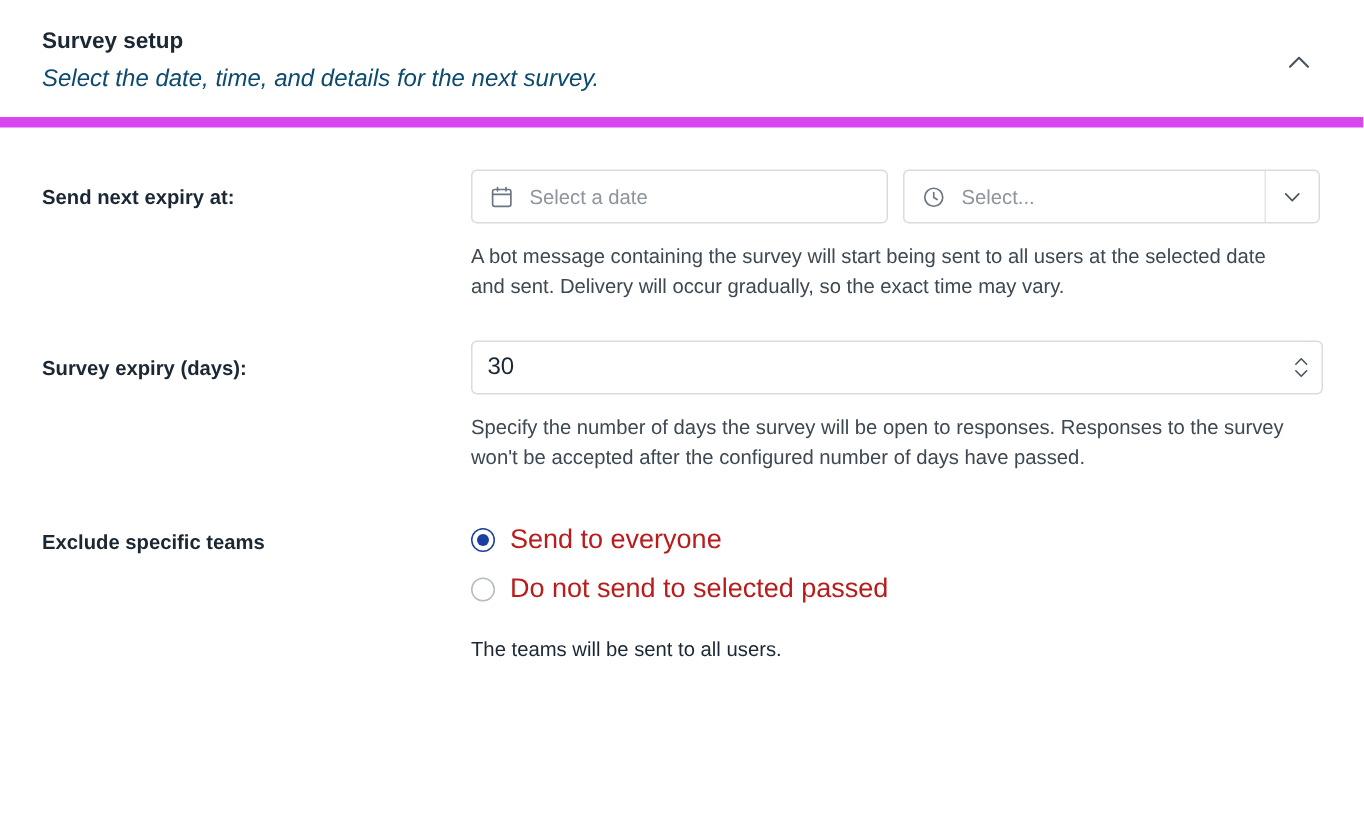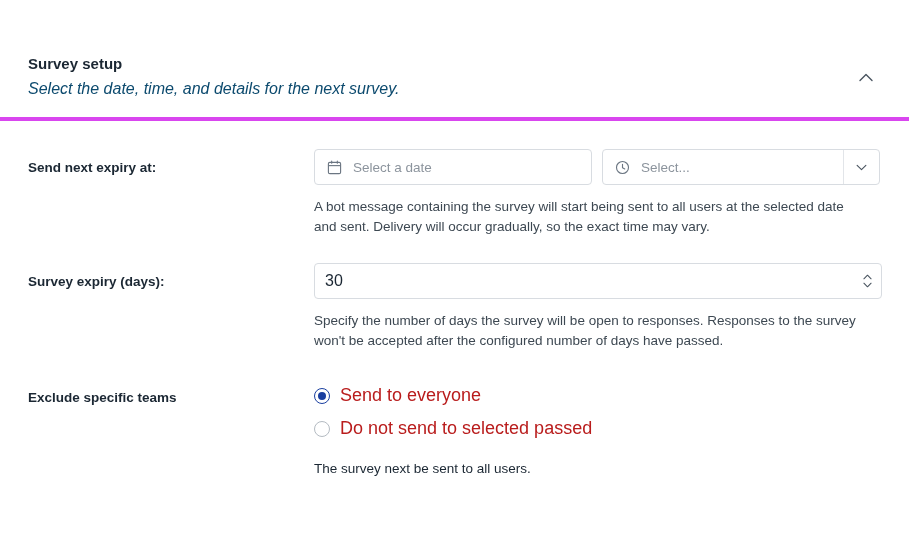--- a/index.html
+++ b/index.html
@@ -17,23 +17,22 @@
   }
   .panel {
     width: 909px;
     background: #ffffff;
   }
   .panel-header {
     display: flex;
     align-items: flex-start;
     justify-content: space-between;
     padding: 16px 28px 18px 28px;
-    border-bottom: 4px solid #d946ef;
+    border-bottom: 7px solid #d946ef;
     height: 85px;
-    margin-top: 36px;
   }
   .panel-header-text { padding-top: 2px; }
   .panel-title {
     font-size: 15px;
     font-weight: bold;
     color: #1b2733;
     line-height: 20px;
     margin-bottom: 6px;
   }
   .panel-subtitle {
@@ -272,18 +271,18 @@
             <span class="radio-label">Send to everyone</span>
           </div>
 
 
           <div class="radio-row">
             <span class="radio-outer"></span>
             <span class="radio-label">Do not send to selected passed</span>
           </div>
 
         </div>
-        <div class="radio-note">The survey next be sent to all users.</div>
+        <div class="radio-note">The teams will be sent to all users.</div>
       </div>
     </div>
 
   </div>
 </div>
 
 </body></html>

